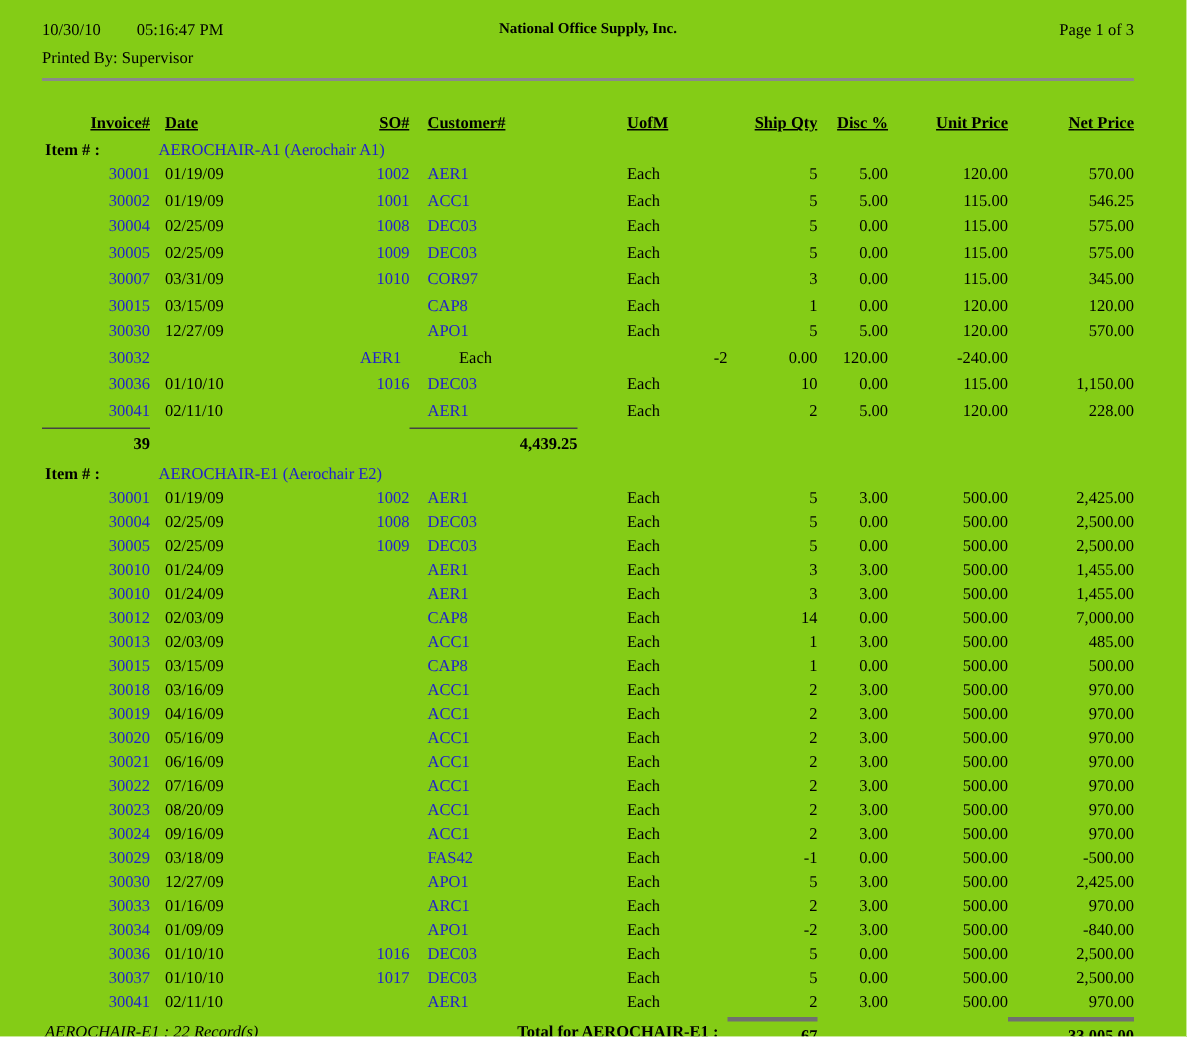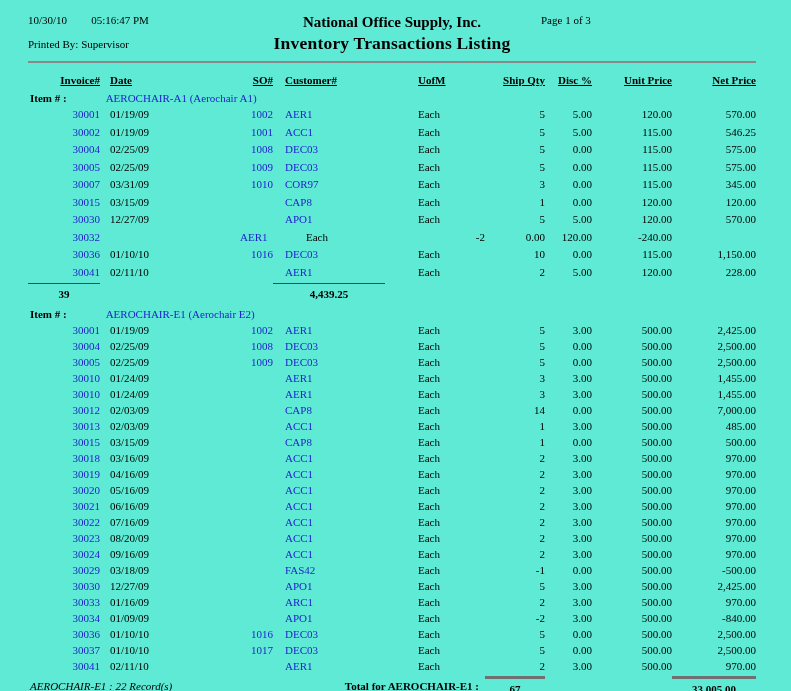--- a/index.html
+++ b/index.html
@@ -1,71 +1,70 @@
 <!DOCTYPE html>
 <html style="--blue: #2222CC; --rule: #8a8a8a; --tline: #444444; --tline2: #707070;"><head>
 <meta charset="utf-8">
 <style>
   * { box-sizing: border-box; }
   html, body { margin: 0; padding: 0; background: #ffffff; }
   .page {
     width: 791px; height: 691px; overflow: hidden; position: relative;
-    background: #5eead4; color: #000000;
+    background: #84cc16; color: #000000;
     font-family: "Liberation Serif", "DejaVu Serif", serif;
     font-size: 11px;
     padding: 10px 35px 0 28px;
   }
   
   .hdr { display: grid; grid-template-columns: 215px 1fr 215px; }
   .h-datetime { display: flex; gap: 24px; padding-top: 4px; }
-  .h-company { text-align: center; font-weight: bold; font-size: 15px; padding-top: 4px; }
-  .h-page { text-align: left; padding-top: 4px; }
+  .h-company { text-align: center; font-weight: bold; font-size: 10px; padding-top: 4px; }
+  .h-page { text-align: right; padding-top: 4px; }
   .h-printedby { padding-top: 7px; }
   .h-title { text-align: center; font-weight: bold; font-size: 17.5px; padding-top: 2px; letter-spacing: 0.2px; }
   .rule { border-top: 2px solid var(--rule); margin-top: 7px; }
   
   .grid { display: grid; grid-template-columns: 72px 128px 45px 112px 100px 60px 47px 80px 84px; }
   .c  { white-space: nowrap; overflow: hidden; }
   .c0 { text-align: right; }
   .c1 { text-align: left; padding-left: 10px; }
   .c2 { text-align: right; }
   .c3 { text-align: left; padding-left: 12px; }
   .c4 { text-align: left; padding-left: 33px; }
   .c5, .c6, .c7, .c8 { text-align: right; }
-  .colhdr { font-weight: bold; padding: 11px 0 3px 0; }
+  .colhdr { font-weight: bold; padding: 22px 0 3px 0; }
   .colhdr .c { text-decoration: underline; }
   .b { color: var(--blue); }
   
   .item-line { padding: 3px 0 2px 2px; display: flex; gap: 24px; }
   .item-label { font-weight: bold; }
   .item-value { margin-left: 15px; }
   .s1 .row { height: 17.5px; line-height: 17.5px; }
   .s2 .row { height: 16px;   line-height: 16px; }
   .trow { font-weight: bold; margin-top: 2px; height: 19px; line-height: 15px; }
   .trow .note { grid-column: 1 / 3; font-weight: normal; font-style: italic; padding-left: 2px; padding-top: 3px; }
   .trow .tlabel { grid-column: 3 / 6; text-align: right; padding-right: 6px; padding-top: 3px; }
-  .tnum { padding-top: 3px; text-align: center; }
+  .tnum { padding-top: 3px; }
   .tline  { border-top: 1px solid var(--tline); }
   .tline2 { border-top: 3px solid var(--tline2); }
   .section.s2 { margin-top: 3px; }
 </style>
 </head>
 <body>
 
 <div class="page">
 
   <div class="hdr">
     <div class="h-datetime">
       <span>10/30/10</span>
       <span>05:16:47 PM</span>
     </div>
     <div class="h-company">National Office Supply, Inc.</div>
     <div class="h-page">Page 1 of 3</div>
     <div class="h-printedby">Printed By: Supervisor</div>
-    <div class="h-title">Inventory Transactions Listing</div>
     <div></div>
   </div>
 
   <div class="rule"></div>
 
   <div class="grid colhdr">
     <span class="c c0">Invoice#</span>
     <span class="c c1">Date</span>
     <span class="c c2">SO#</span>
     <span class="c c3">Customer#</span>

